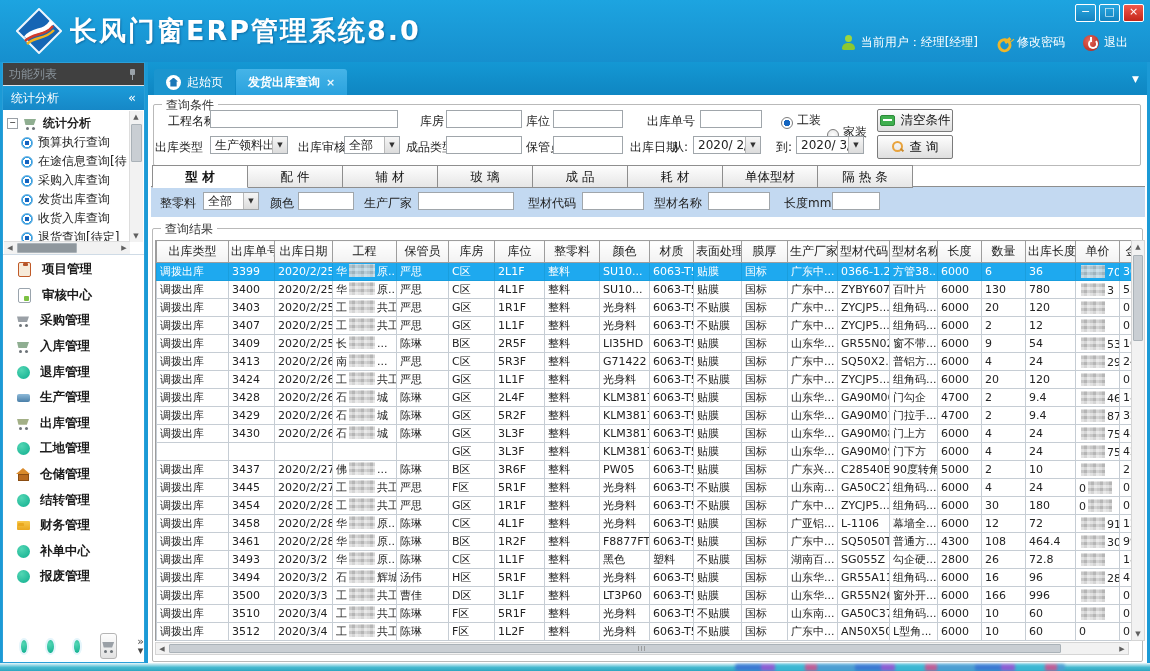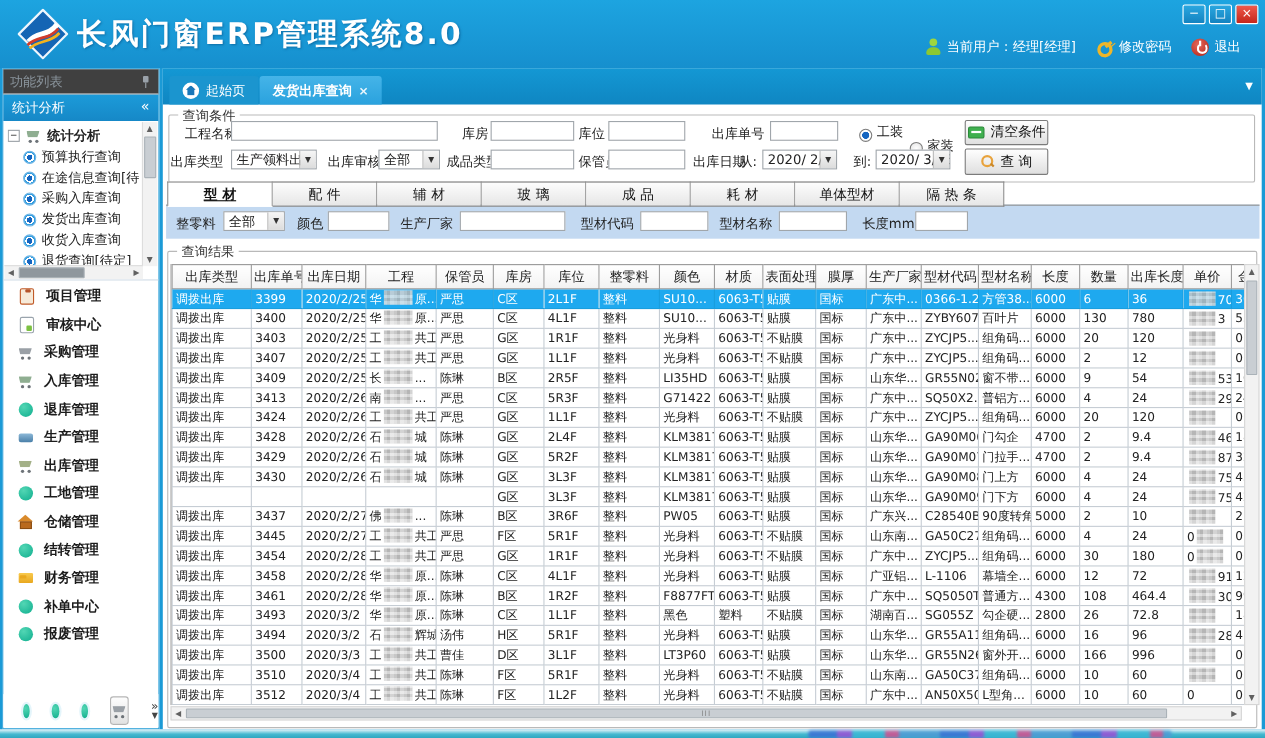--- a/index.html
+++ b/index.html
@@ -91,21 +91,21 @@
   .rdot.on{background:radial-gradient(circle,#1565c0 0 3px,#fff 3.5px);}
   .btn{position:absolute;display:flex;align-items:center;justify-content:center;gap:6px;border:1px solid #7b7b7b;border-radius:2px;background:linear-gradient(#fefefe,#dfdfdf);font-size:12.5px;color:#111;}
   .i-clear{width:13px;height:9px;background:#3faf4e;border:1px solid #2c8a3a;border-radius:2px;position:relative;}
   .i-clear::before{content:"";position:absolute;left:2px;top:3px;right:2px;height:2px;background:#fff;}
   .i-mag{width:12px;height:12px;position:relative;}
   .i-mag::before{content:"";position:absolute;left:0;top:0;width:7px;height:7px;border:2px solid #e8a33d;border-radius:50%;}
   .i-mag::after{content:"";position:absolute;left:8px;top:8px;width:4px;height:2px;background:#c9882a;transform:rotate(45deg);}
 
   .mtabs{position:absolute;left:4px;top:103px;display:flex;}
   .mtab{width:94px;height:21px;line-height:21px;text-align:center;font-size:12.5px;background:linear-gradient(#fdfdfd,#e6e6e6);border:1px solid #8e8e8e;border-left:none;color:#111;}
-  .mtab:first-child{border-left:1px solid #8e8e8e;text-decoration:underline;}
+  .mtab:first-child{border-left:1px solid #8e8e8e;}
   .mtab.active{background:#fff;border-bottom-color:#fff;font-weight:bold;}
   .bluebar{position:absolute;left:3px;right:2px;top:124px;height:30px;background:#c3d9f1;border-top:1px solid #8e8e8e;}
 
   
   .grid-wrap{position:absolute;left:7px;top:178px;width:977px;height:401px;overflow:hidden;border-left:1px solid #9d9d9d;}
   table.grid{border-collapse:collapse;table-layout:fixed;width:999px;font-size:11px;}
   .grid th{border:1px solid #9d9d9d;background:linear-gradient(#ffffff,#f2f2f2);font-weight:normal;height:21px;padding:0 2px;text-align:center;white-space:nowrap;overflow:hidden;font-size:12px;}
   .grid td{border:1px solid #c6cdd4;height:17px;padding:0 3px;white-space:nowrap;overflow:hidden;}
   .grid tr.sel td{background:#1ea9ef;color:#fff;border-color:#199ede;}
   .mosaic{display:inline-block;vertical-align:-2px;width:26px;height:13px;margin:0 2px;background:repeating-linear-gradient(0deg,rgba(255,255,255,.35) 0 3px,rgba(0,0,0,.05) 3px 6px),repeating-linear-gradient(90deg,#d2d2d2 0 3px,#bfbfbf 3px 6px,#dedede 6px 9px);}

